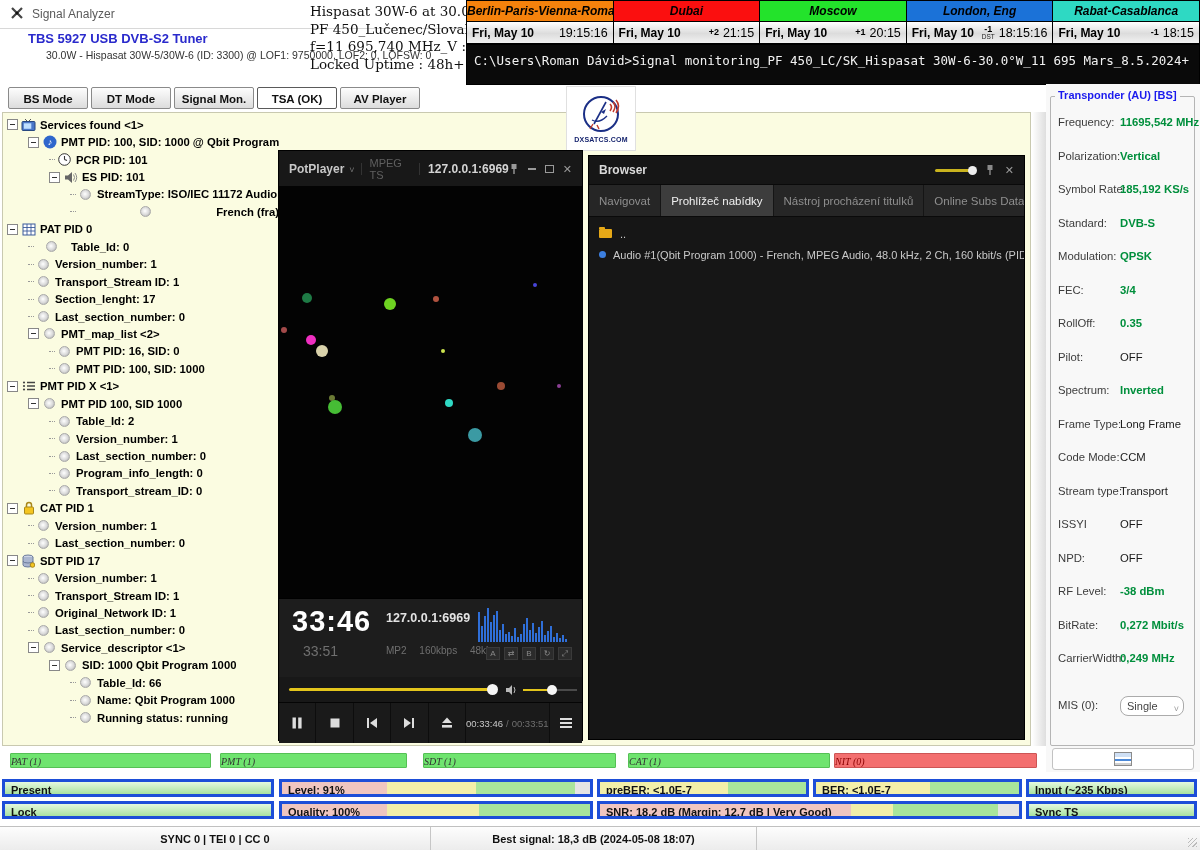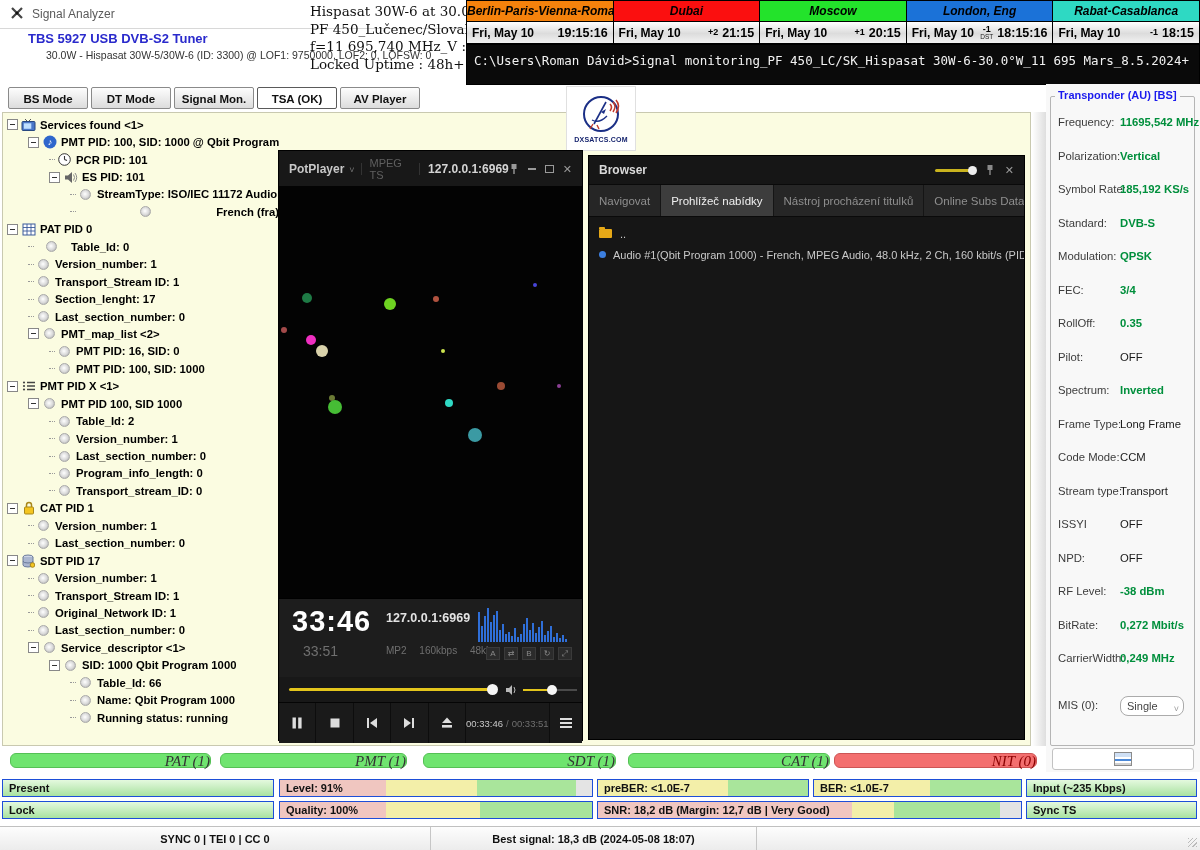--- a/index.html
+++ b/index.html
@@ -13,21 +13,21 @@
   #tuner-name{left:28px;top:31px;font-size:13px;font-weight:bold;color:#2a2acc;}
   #tuner-sub{left:46px;top:49px;font-size:10.5px;color:#333;}
   #note{left:310px;top:3px;width:160px;font-family:"DejaVu Serif",serif;font-size:13.5px;color:#101010;line-height:17.5px;white-space:nowrap;}
   
   #clocks{left:466px;top:0;width:734px;height:44px;display:flex;border:1px solid #000;box-sizing:border-box;background:#000;}
   .clock{flex:1 1 0;display:flex;flex-direction:column;border-left:1px solid #000;min-width:0;}
   .clock:first-child{border-left:none;}
   .clock .city{height:20px;line-height:20px;text-align:center;font-size:12px;font-weight:bold;font-style:italic;color:#000;border-bottom:1px solid #000;white-space:nowrap;overflow:hidden;}
   .clock .body{flex:1;background:linear-gradient(180deg,#ffffff,#dcdcdc 55%,#f2f2f2);display:flex;align-items:center;padding:0 5px;position:relative;}
   .clock .date{font-size:12px;font-weight:bold;color:#000;white-space:nowrap;}
-  .clock .time{margin-left:auto;font-size:12.5px;font-weight:bold;color:#000;white-space:nowrap;}
+  .clock .time{margin-left:auto;font-size:12.5px;font-weight:normal;color:#000;white-space:nowrap;}
   .clock .off{display:flex;flex-direction:column;align-items:center;margin-left:auto;margin-right:4px;line-height:7px;}
   .clock .off b{font-size:9px;color:#000;}
   .clock .off i{font-size:6.5px;font-style:normal;color:#222;}
   .clock .off + .time{margin-left:0;}
   
   #terminal{left:466px;top:44px;width:734px;height:41px;background:#0a0a0a;box-sizing:border-box;border:1px solid #000;}
   #terminal .p{position:absolute;left:7px;top:8px;font-family:"DejaVu Sans Mono",monospace;font-size:12.5px;color:#f2f2f2;white-space:nowrap;}
   
   #modetabs{left:8px;top:87px;height:22px;display:flex;gap:3px;}
   .mtab{width:80px;height:22px;line-height:22px;text-align:center;font-size:11.5px;font-weight:bold;color:#111;
@@ -104,25 +104,25 @@
   #rp-head{position:absolute;left:9px;top:5px;background:#f8f8f8;padding:0 3px;font-size:11px;font-weight:bold;color:#1a1aee;white-space:nowrap;}
   .fld-l{position:absolute;left:12px;font-size:11.3px;color:#3c3c3c;white-space:nowrap;}
   .fld-v{position:absolute;left:74px;font-size:11.3px;white-space:nowrap;}
   .fld-v.green{color:#008f3c;font-weight:bold;}
   .fld-v.black{color:#1a1a1a;}
   #mis-dd{position:absolute;left:74px;width:64px;height:20px;background:#fff;border:1px solid #ababab;border-radius:2px;box-sizing:border-box;font-size:11px;color:#444;line-height:18px;padding-left:6px;}
   #mis-dd .ch{position:absolute;right:4px;top:3px;color:#999;font-size:9px;}
   #ts-btn{left:1052px;top:748px;width:142px;height:22px;background:#fff;border:1px solid #c2c2c2;border-radius:3px;box-sizing:border-box;display:flex;align-items:center;justify-content:center;}
   .stripeico{width:16px;height:12px;border:1px solid #8a8a8a;background:linear-gradient(180deg,#cfe0f5 0 4px,#ffffff 4px 6px,#4a88d8 6px 8px,#ffffff 8px 10px,#d0d0d0 10px 12px);}
   
-  .pidbar{position:absolute;top:753px;height:15px;border-radius:6px;box-sizing:border-box;text-align:right;font-family:"Liberation Serif",serif;font-style:italic;font-size:15px;line-height:15px;}
+  .pidbar{position:absolute;top:753px;height:15px;border-radius:1px;box-sizing:border-box;text-align:left;font-family:"Liberation Serif",serif;font-style:italic;font-size:10px;line-height:15px;}
   .pidbar.ok{background:#6fe46f;border:1px solid #55c055;color:#333;}
   .pidbar.missing{background:#f36f6f;border:1px solid #cc5555;color:#8b0000;}
   
-  .statcell{position:absolute;height:18px;background:#f4f4f4;border:1px solid #1d4ed8;box-sizing:border-box;overflow:hidden;text-align:right;}
+  .statcell{position:absolute;height:18px;background:#f4f4f4;border:3px solid #1d4ed8;box-sizing:border-box;overflow:hidden;text-align:right;}
   .statcell .seg{position:absolute;top:0;bottom:0;}
   .seg.pink{background:#f0c6c0;}.seg.yellow{background:#f3efa9;}.seg.green{background:#a9e59b;}
   .seg.gray{background:#e4e4e4;}.seg.pale{background:linear-gradient(180deg,#e4f9de,#a9e2a0);}
   .statcell .lbl{position:absolute;left:6px;top:2px;font-size:11px;font-weight:bold;color:#111;white-space:nowrap;z-index:2;}
   
   #statusbar{left:0;top:826px;width:1200px;height:24px;background:linear-gradient(180deg,#fdfdfd,#ececec);border-top:1px solid #c0c0c0;box-sizing:border-box;display:flex;}
   #statusbar .cell{display:flex;align-items:center;justify-content:center;font-size:11px;font-weight:bold;color:#111;border-right:1px solid #c6c6c6;}
   #statusbar .c1{width:425px;}#statusbar .c2{width:430px;}#statusbar .c3{width:325px;}
   #statusbar .grip{flex:1;position:relative;}
   #statusbar .grip::after{content:"";position:absolute;right:3px;bottom:3px;width:9px;height:9px;

